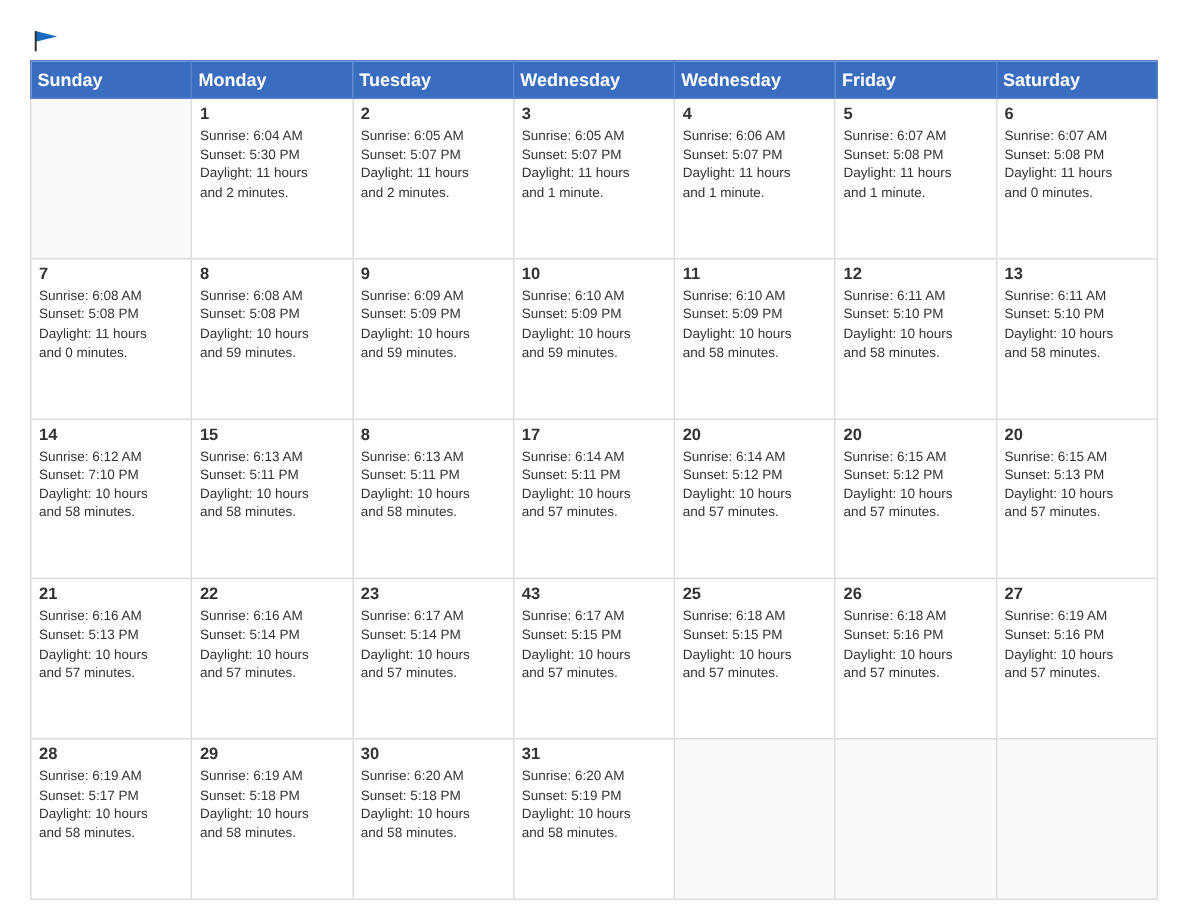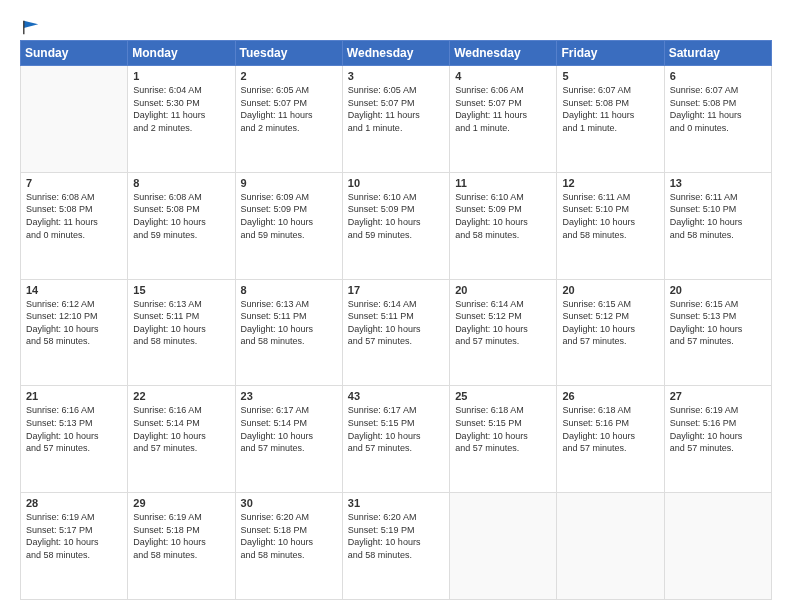--- a/index.html
+++ b/index.html
@@ -226,21 +226,21 @@
             <div class="day-info" style="white-space: pre-line;">Sunrise: 6:11 AM
 Sunset: 5:10 PM
 Daylight: 10 hours
 and 58 minutes.</div>
           </td>
         </tr>
         <tr>
           <td>
             <span class="day-num">14</span>
             <div class="day-info" style="white-space: pre-line;">Sunrise: 6:12 AM
-Sunset: 12:10 PM
+Sunset: 7:10 PM
 Daylight: 10 hours
 and 58 minutes.</div>
           </td>
           <td>
             <span class="day-num">15</span>
             <div class="day-info" style="white-space: pre-line;">Sunrise: 6:13 AM
 Sunset: 5:11 PM
 Daylight: 10 hours
 and 58 minutes.</div>
           </td>

